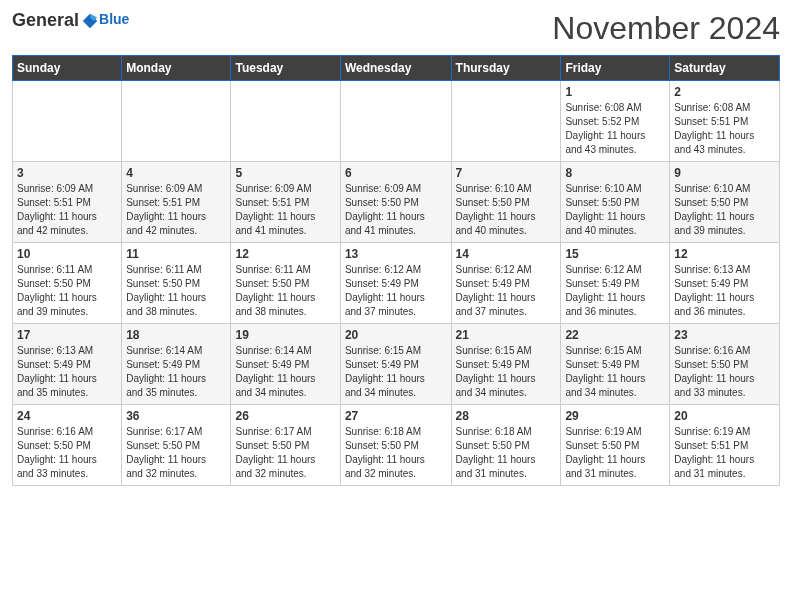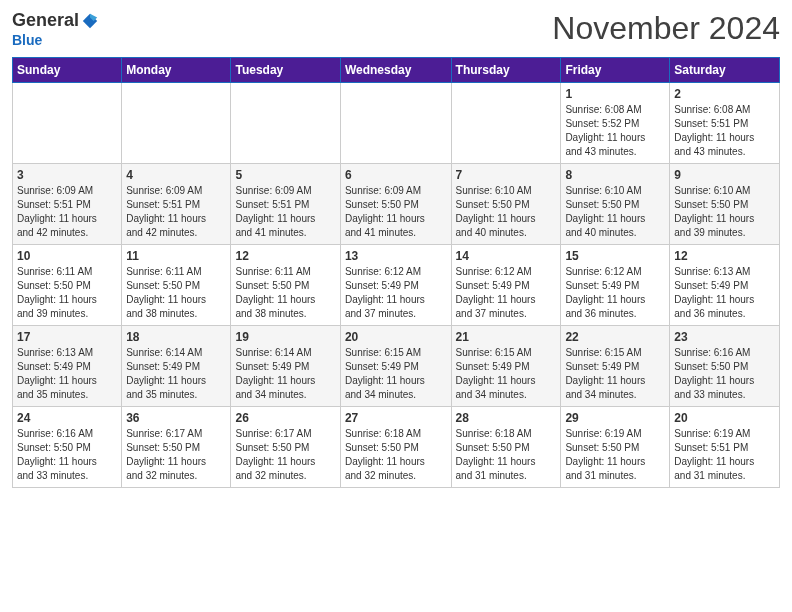--- a/index.html
+++ b/index.html
@@ -14,21 +14,21 @@
       padding: 10px 12px 10px 12px;
     }
     .header {
       display: flex;
       align-items: flex-start;
       justify-content: space-between;
       margin-bottom: 8px;
     }
     .logo {
       display: flex;
-      flex-direction: column;
+      flex-direction: row;
       align-items: flex-start;
     }
     .logo-text {
       display: flex;
       align-items: center;
     }
     .logo-general {
       font-size: 18px;
       font-weight: bold;
       color: #333;
@@ -80,21 +80,21 @@
       background: #fff;
     }
     .calendar tr:nth-child(even) td {
       background: #f5f5f5;
     }
     .calendar tr:nth-child(odd) td {
       background: #fff;
     }
     
     .calendar thead tr td, .calendar thead tr th {
-      background: #4c1d95;
+      background: #404040;
     }
     .day-num {
       font-size: 12px;
       font-weight: bold;
       display: block;
       margin-bottom: 2px;
     }
     .day-info {
       font-size: 10px;
       line-height: 1.4;

